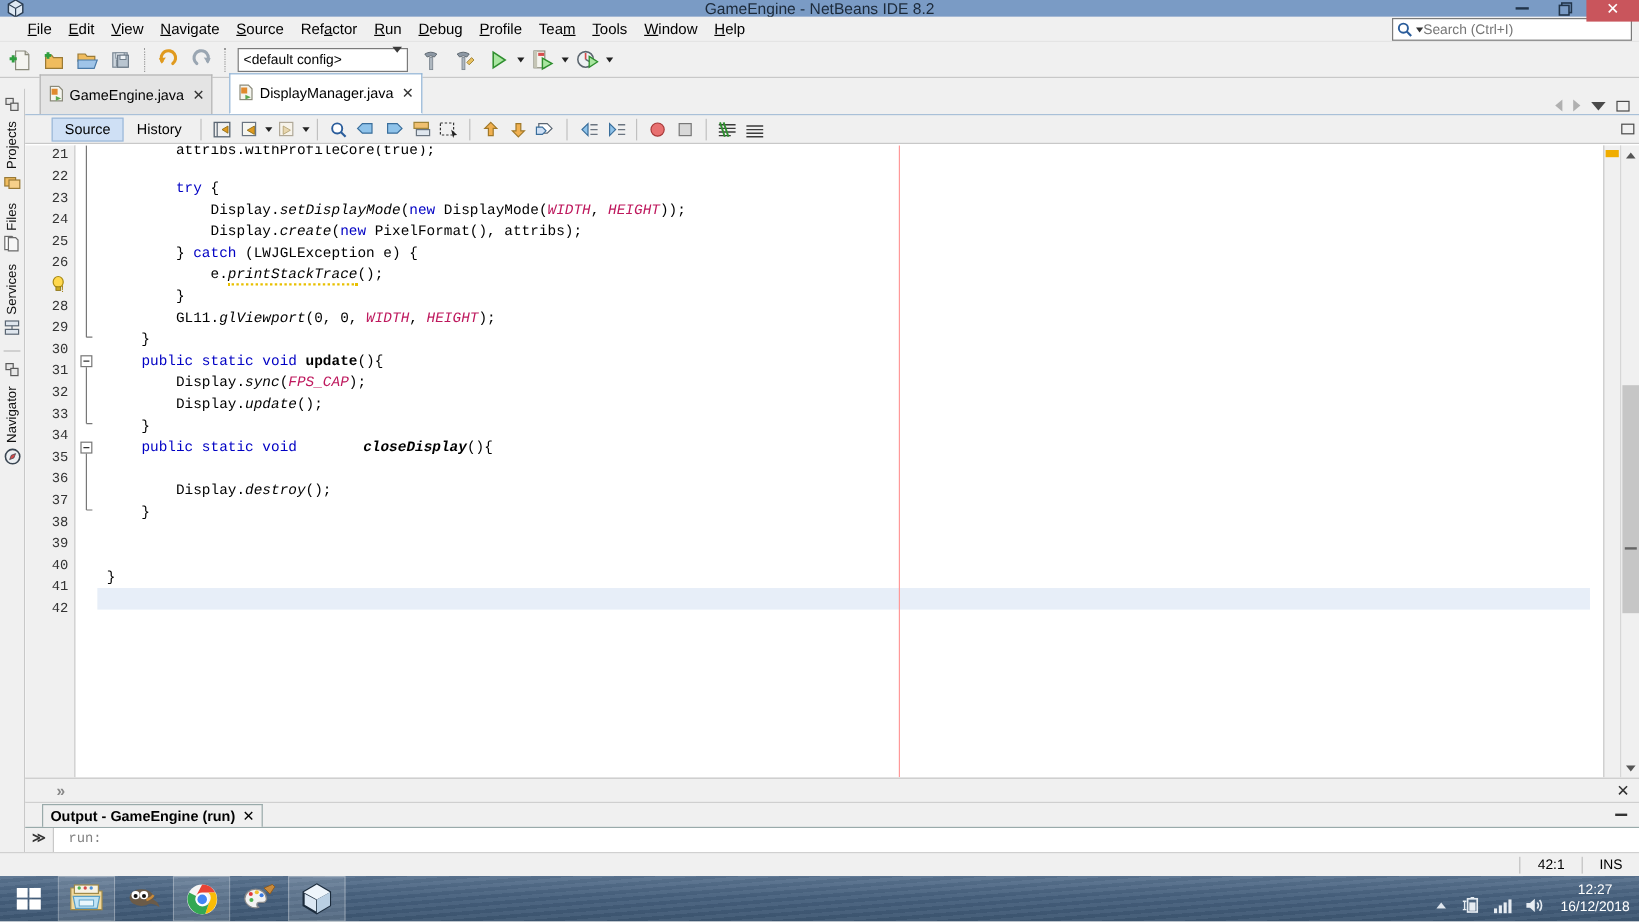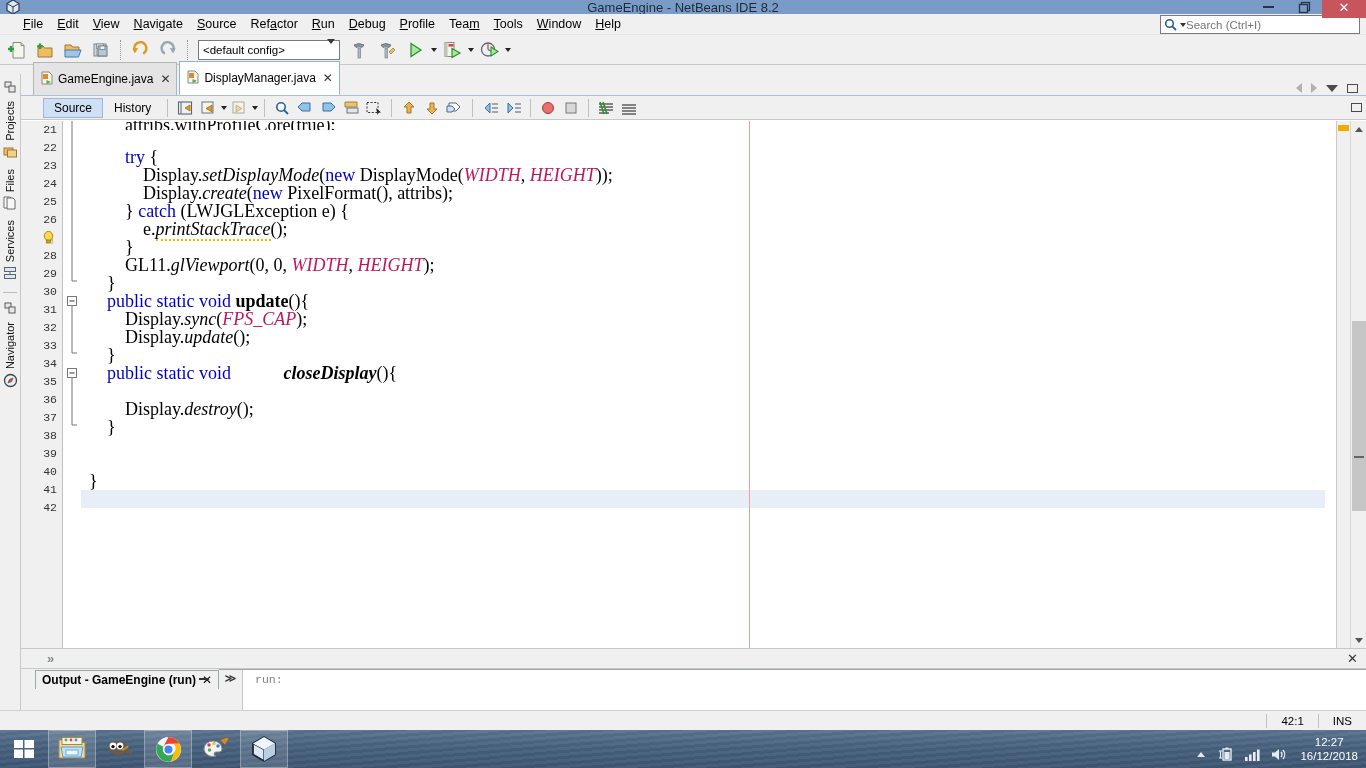--- a/index.html
+++ b/index.html
@@ -68,21 +68,21 @@
   .rail-icon{margin:1px 0}
   .rail-sep{width:14px;border-top:1px solid #bbb;margin:5px 0}
 
   #editor-col{flex:1;display:flex;flex-direction:column;min-width:0}
 
   
   #doc-tabs{height:22px;background:#f0f0f0;display:flex;align-items:flex-end;
             padding-left:12px;position:relative;border-bottom:1px solid #a9c0d8}
   .doc-tab{height:21px;display:flex;align-items:center;gap:4px;padding:16px 6px;
            border:1px solid #b4b4b4;border-bottom:none;background:#e4e4e4;font-size:12px;
-           margin-right:2px}
+           margin-right:14px}
   .doc-tab.active{background:#fff;border-color:#8fb2d4;border-bottom:1px solid #fff;position:relative;z-index:3}
   .doc-tab .x{font-size:12px;color:#333;margin-left:3px;font-family:"Liberation Sans",sans-serif}
   .tabs-right{margin-left:auto;display:flex;align-items:center;gap:9px;padding-right:8px;padding-bottom:2px}
   .arrow-l,.arrow-r{width:0;height:0;border-top:5px solid transparent;border-bottom:5px solid transparent}
   .arrow-l{border-right:6px solid #b0b0b0}
   .arrow-r{border-left:6px solid #b0b0b0}
   .down-big{width:0;height:0;border-left:6px solid transparent;border-right:6px solid transparent;border-top:7px solid #4a4a4a}
   .maxbox{width:11px;height:9px;border:1.6px solid #4a4a4a}
 
   
@@ -96,21 +96,21 @@
 
   
   #editor-wrap{flex:1;display:flex;position:relative;background:#fff;overflow:hidden;
                border-top:1px solid #fff}
   #gutter{width:42px;background:#f0f0f0;border-right:1px solid #c0c0c0;position:relative;flex:none}
   .ln{height:18px;line-height:18px;text-align:right;padding-right:5px;
       font-family:"Liberation Mono",monospace;font-size:11.5px;color:#333}
   #fold-col{width:18px;background:#fff;position:relative;flex:none}
   #code-area{flex:1;position:relative;overflow:hidden;background:#fff}
   .code-line{height:18px;line-height:18px;white-space:pre;
-     font-family:Liberation Serif, serif;font-size:18px;color:#000;padding-left:8px}
+     font-family:Liberation Mono, monospace;font-size:12px;color:#000;padding-left:8px}
   .cl-hl{background:#e7eef8}
   .kw{color:#0000c4;font-weight:normal}
   .static-field{color:#be185d;font-style:italic}
   .method-it{font-style:italic}
   .warnunl{border-bottom:2px dotted #e8c000}
   #margin-line{position:absolute;top:0;bottom:0;width:1px;background:#ff9999;left:668px}
   
   #anno{width:14px;background:#f0f0f0;border-left:1px solid #c8c8c8;position:relative;flex:none}
   .anno-mark{position:absolute;left:1px;width:11px;height:6px;background:#f0ad00}
   
@@ -121,21 +121,21 @@
   #sb-thumb{position:absolute;left:1px;width:14px;background:#c6c6c6;}
   .sb-tick{position:absolute;left:3px;width:10px;height:2px;background:#666}
 
   
   #breadcrumb{height:20px;background:#f0f0f0;border-top:1px solid #c8c8c8;
               display:flex;align-items:center;padding-left:26px;font-size:12px;position:relative}
   #breadcrumb .xclose{position:absolute;right:8px;color:#333;font-size:13px}
   .dbl-chev{color:#888;font-size:13px;font-weight:bold}
 
   
-  #output{height:54px;background:#f0f0f0;border-top:1px solid #c8c8c8;display:flex;flex-direction:row}
+  #output{height:54px;background:#f0f0f0;border-top:1px solid #c8c8c8;display:flex;flex-direction:column}
   #out-tabs{height:20px;display:flex;align-items:center;padding-left:14px;position:relative}
   #out-tab{height:19px;background:#f0f0f0;border:1px solid #9aa;border-bottom:none;
            display:flex;align-items:center;gap:6px;padding:0 6px;font-size:12px;font-weight:bold}
   #out-tabs .minus-r{position:absolute;right:10px;width:10px;height:1.5px;background:#333}
   #out-body{flex:1;display:flex;background:#fff;border-top:1px solid #9aa}
   #out-left{width:24px;background:#f0f0f0;border-right:1px solid #c8c8c8;
             display:flex;align-items:flex-start;justify-content:center;padding-top:2px;
             font-size:11px;color:#333;font-weight:bold}
   #out-text{flex:1;padding:3px 0 0 12px;font-family:"Liberation Mono",monospace;
             font-size:11.5px;color:#808080}

